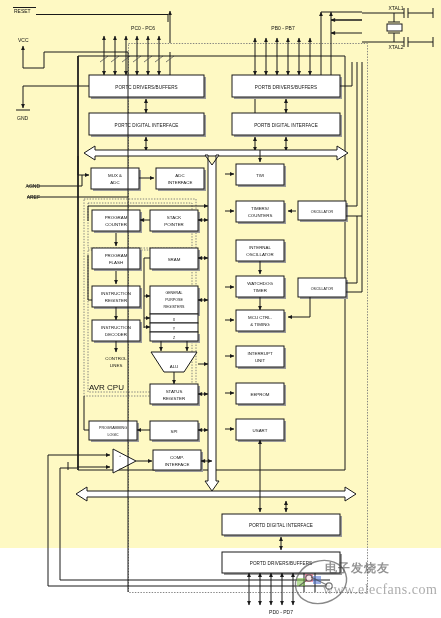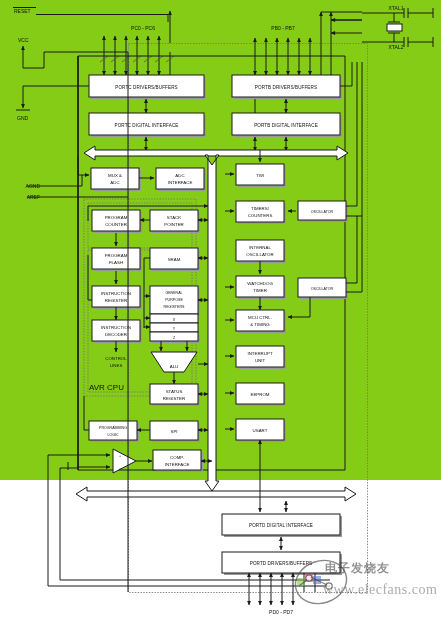--- a/index.html
+++ b/index.html
@@ -1,18 +1,18 @@
 <!DOCTYPE html>
 <html><head>
 <meta charset="utf-8">
 <style>
   html,body{margin:0;padding:0;background:#ffffff;}
   body{width:441px;height:618px;overflow:hidden;
        font-family:"Liberation Sans","DejaVu Sans",sans-serif;}
-  #stage{position:relative;width:441px;height:480px;background:#84cc16;}
+  #stage{position:relative;width:441px;height:548px;background:#fef9c3;}
   svg#diagram{position:absolute;left:0;top:0;width:441px;height:618px;}
   .blk{fill:#ffffff;stroke:#1a1a1a;stroke-width:1;}
   .blkshadow{fill:#9a9a9a;stroke:none;}
   .ln{stroke:#1a1a1a;stroke-width:1;fill:none;}
   .lnthin{stroke:#555;stroke-width:0.8;fill:none;}
   .dash{fill:none;stroke:#777;stroke-width:0.9;stroke-dasharray:1.4 1.4;}
   .bus{fill:#ffffff;stroke:#1a1a1a;stroke-width:1;}
   .lbl{font-family:"Liberation Sans","DejaVu Sans",sans-serif;
        font-size:4.6px;fill:#111;text-anchor:middle;letter-spacing:.1px;}
   .lbl2{font-family:"Liberation Sans","DejaVu Sans",sans-serif;

